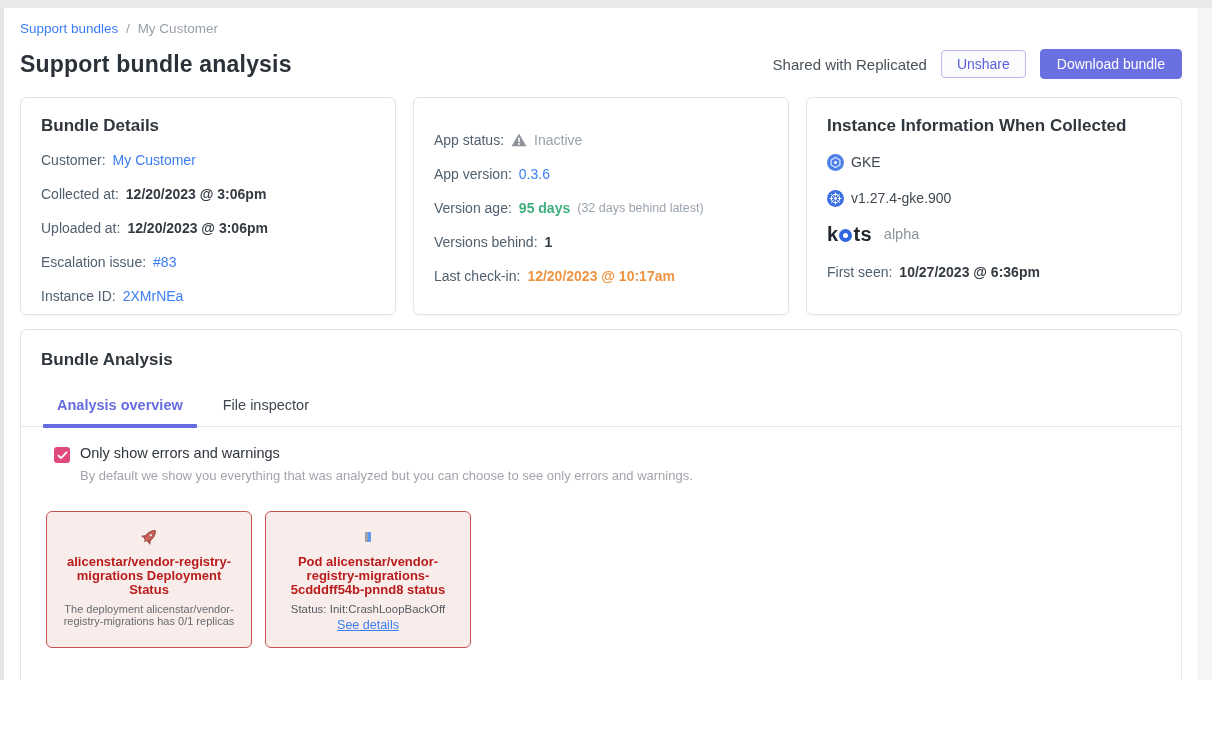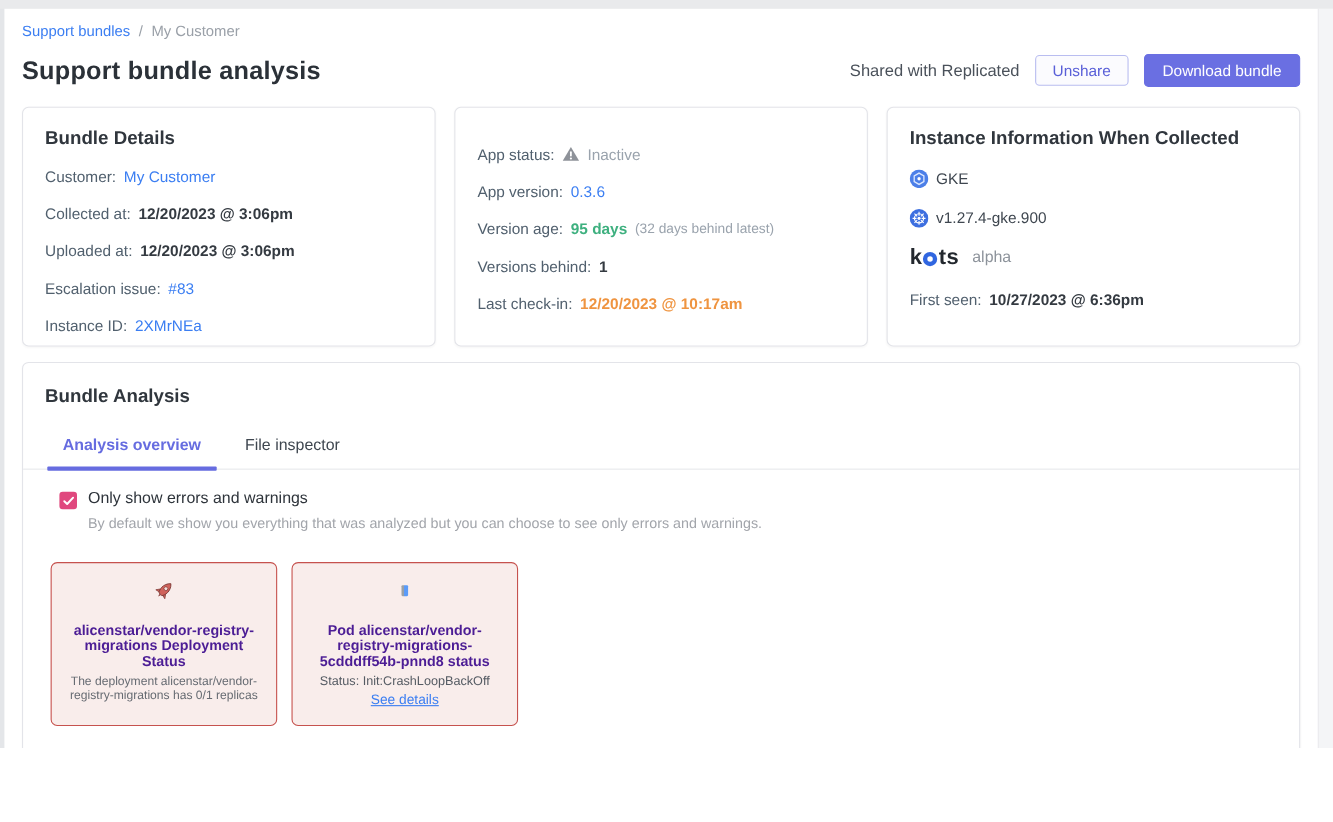--- a/index.html
+++ b/index.html
@@ -57,21 +57,21 @@
   .tab.active::after { content: ""; position: absolute; left: 0; right: 0; bottom: -2px; height: 4px; background: #666ce0; border-radius: 1px; }
 
   .filter-row { display: flex; align-items: flex-start; gap: 10px; padding: 18px 0 0 33px; }
   .checkbox { width: 16px; height: 16px; border-radius: 3px; background: #e0487e; display: inline-flex; align-items: center; justify-content: center; margin-top: 2px; cursor: pointer; flex: 0 0 auto; }
   .filter-label { font-size: 14.5px; color: #2e343b; }
   .filter-desc { font-size: 13px; color: #a2a5ab; margin-top: 7px; }
 
   .results-row { display: flex; gap: 13px; margin: 28px 0 0 25px; }
   .result-card { width: 206px; border: 1px solid #c6524e; background: #f9edeb; border-radius: 6px; text-align: center; padding: 13px 10px 14px; cursor: pointer; }
   .result-icon-wrap { height: 24px; display: flex; align-items: center; justify-content: center; }
-  .result-title { font-size: 13px; font-weight: 700; color: #4c1d95; line-height: 14px; margin-top: 17px; }
+  .result-title { font-size: 13px; font-weight: 700; color: #b91c1c; line-height: 14px; margin-top: 6px; }
   .result-desc { font-size: 11px; color: #666b72; line-height: 12px; margin-top: 6px; }
   .result-status { font-size: 11.5px; color: #555b63; margin-top: 6px; }
   .result-link { display: inline-block; font-size: 12.5px; color: #3b7ef2; text-decoration: underline; margin-top: 3px; cursor: pointer; }
 
   .broken-img { width: 6px; height: 10px; background: linear-gradient(to right, #9aa0a6 0 45%, #5b9bf8 45% 100%); border-radius: 1px; }
 </style>
 </head>
 <body>
 
 <div class="viewport">

